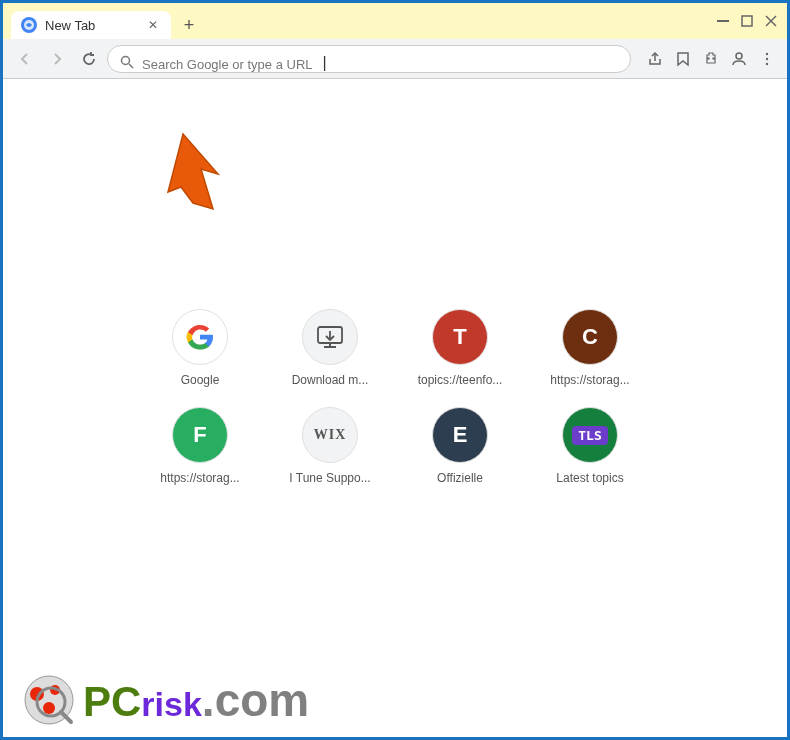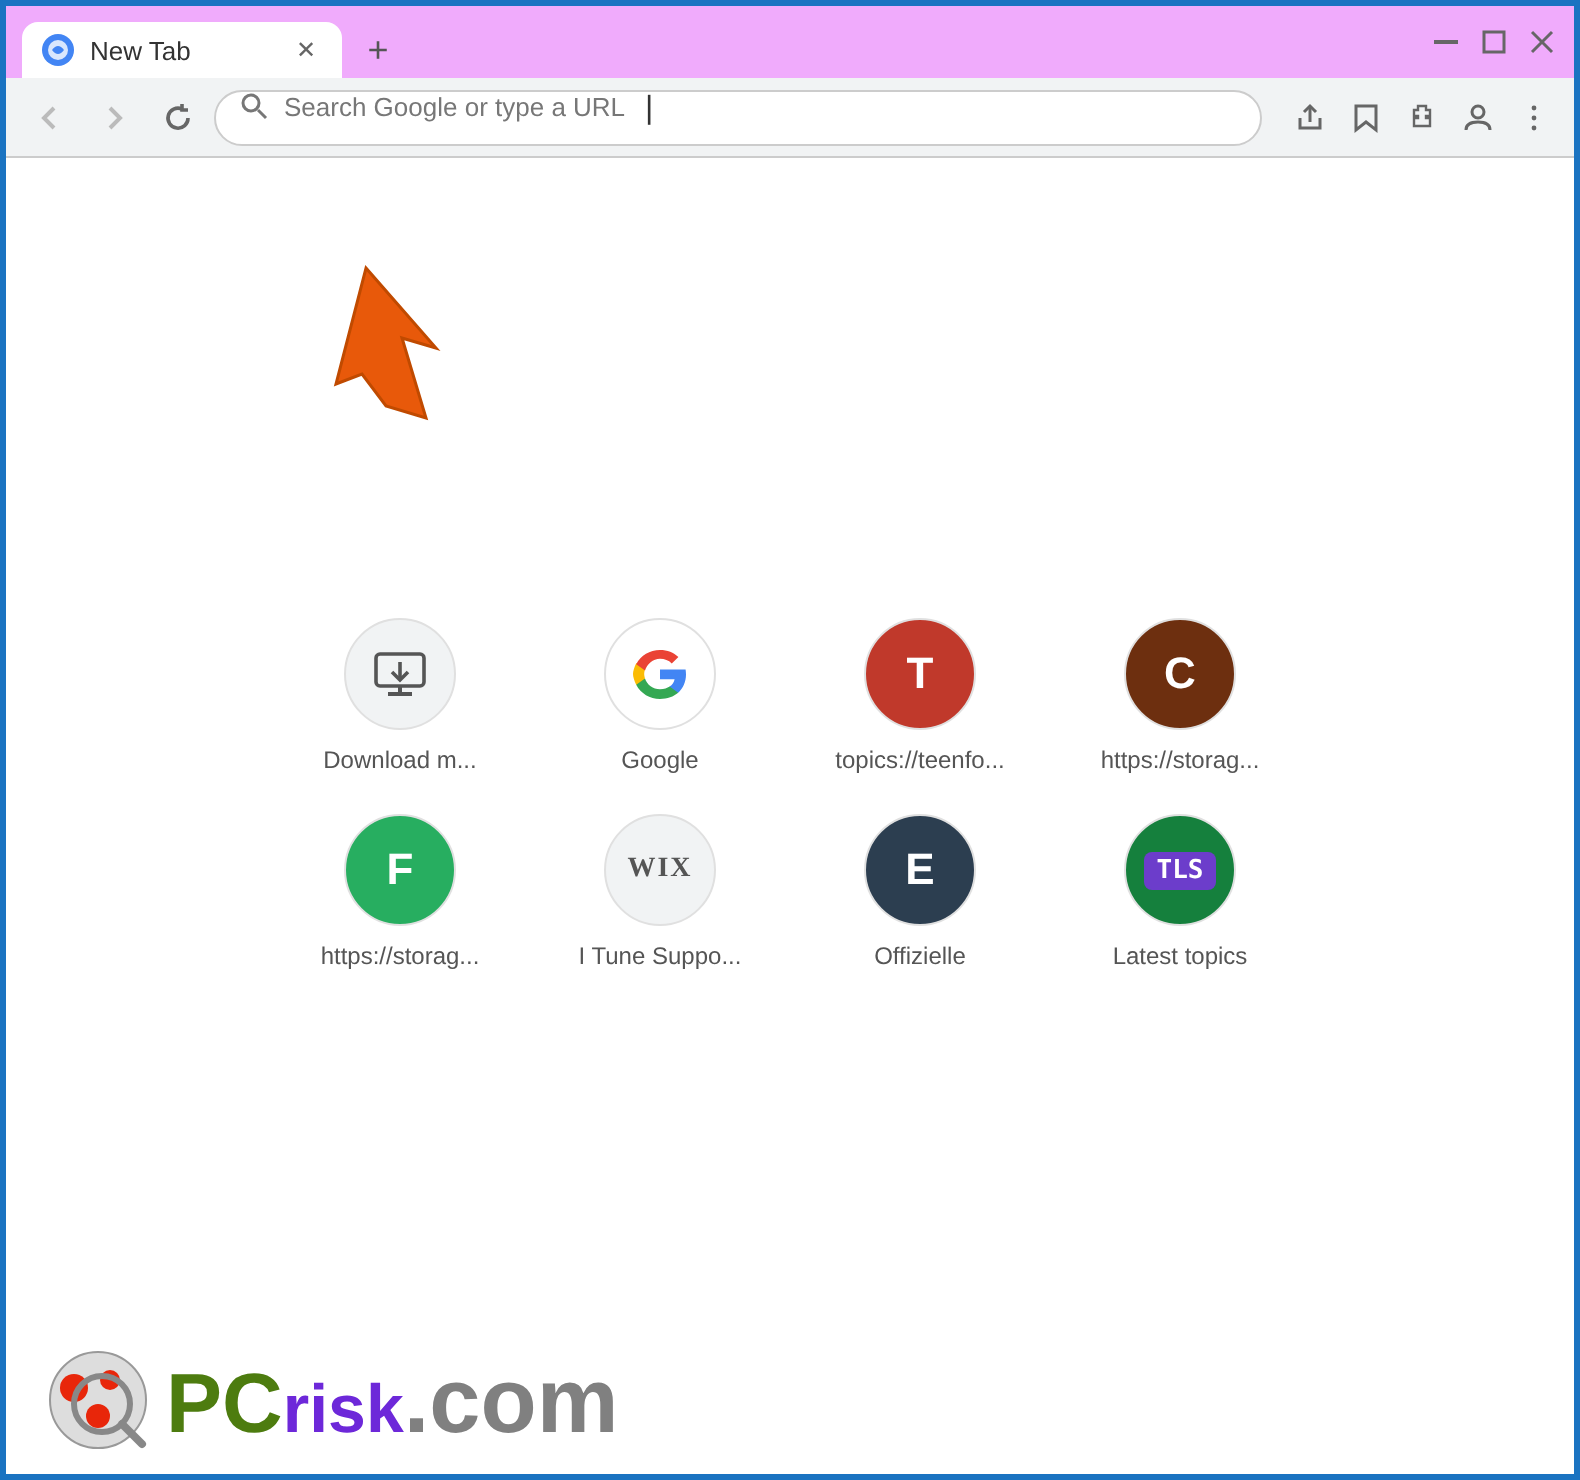--- a/index.html
+++ b/index.html
@@ -17,21 +17,21 @@
       height: 740px;
       border: 3px solid #1a73c1;
       display: flex;
       flex-direction: column;
       background: #dee1e6;
     }
 
     
     .title-bar {
       height: 36px;
-      background: #f0abfc;
+      background: #fef9c3;
       display: flex;
       align-items: center;
       padding: 0 8px;
       position: relative;
     }
 
     .tab-area {
       display: flex;
       align-items: flex-end;
       height: 100%;
@@ -132,21 +132,21 @@
     }
     .nav-btn.disabled { color: #bbb; cursor: default; }
 
     .address-bar {
       flex: 1;
       height: 28px;
       background: #fff;
       border: 1px solid #ccc;
       border-radius: 14px;
       display: flex;
-      align-items: flex-start;
+      align-items: flex-end;
       padding: 0 12px;
       gap: 8px;
       font-size: 13px;
       color: #555;
     }
 
     .address-bar-icons {
       display: flex;
       gap: 4px;
       margin-left: 8px;
@@ -381,45 +381,45 @@
     <div class="arrow-container">
       <svg class="arrow-svg" viewBox="0 0 120 110" xmlns="http://www.w3.org/2000/svg">
 
         <polygon points="20,15 55,55 38,50 50,90 30,84 18,68 5,73" fill="#e8590a" stroke="#c04a00" stroke-width="1.5"></polygon>
       </svg>
     </div>
 
     <div class="shortcuts-grid">
 
       <div class="shortcut-item">
+        <div class="shortcut-icon icon-google">
+          <svg width="30" height="30" viewBox="0 0 30 30">
+            <path d="M28 15.3 C28 14.4 27.9 13.5 27.8 12.7 L15 12.7 L15 17.6 L22.3 17.6 C22 19.2 21.1 20.5 19.8 21.3 L19.8 24.4 L24.1 24.4 C26.5 22.2 28 19 28 15.3 Z" fill="#4285F4"></path>
+            <path d="M15 27.5 C18.7 27.5 21.8 26.3 24.1 24.4 L19.8 21.3 C18.6 22.1 17.1 22.6 15 22.6 C11.5 22.6 8.5 20.3 7.5 17.2 L3.1 17.2 L3.1 20.4 C5.4 24.8 9.9 27.5 15 27.5 Z" fill="#34A853"></path>
+            <path d="M7.5 17.2 C7.2 16.3 7.1 15.4 7.1 15 C7.1 14.6 7.2 13.7 7.5 12.8 L7.5 9.6 L3.1 9.6 C2.1 11.6 1.5 13.7 1.5 15 C1.5 16.3 2.1 18.4 3.1 20.4 Z" fill="#FBBC04"></path>
+            <path d="M15 7.4 C17.3 7.4 19.3 8.2 20.9 9.7 L24.2 6.5 C21.8 4.3 18.7 3 15 3 C9.9 3 5.4 5.7 3.1 10.1 L7.5 13.3 C8.5 10.1 11.5 7.4 15 7.4 Z" fill="#EA4335"></path>
+          </svg>
+        </div>
+        <span class="shortcut-label">Google</span>
+      </div>
+
+      <div class="shortcut-item">
         <div class="shortcut-icon icon-download">
           <svg width="28" height="28" viewBox="0 0 28 28">
               <rect x="2" y="4" width="24" height="16" rx="2" fill="none" stroke="#555" stroke-width="1.8"></rect>
               <line x1="8" y1="24" x2="20" y2="24" stroke="#555" stroke-width="2"></line>
               <line x1="14" y1="20" x2="14" y2="24" stroke="#555" stroke-width="2"></line>
               <polyline points="10,13 14,17 18,13" fill="none" stroke="#555" stroke-width="1.8"></polyline>
               <line x1="14" y1="8" x2="14" y2="17" stroke="#555" stroke-width="1.8"></line>
             </svg>
         </div>
         <span class="shortcut-label">Download m...</span>
       </div>
 
       <div class="shortcut-item">
-        <div class="shortcut-icon icon-google">
-          <svg width="30" height="30" viewBox="0 0 30 30">
-            <path d="M28 15.3 C28 14.4 27.9 13.5 27.8 12.7 L15 12.7 L15 17.6 L22.3 17.6 C22 19.2 21.1 20.5 19.8 21.3 L19.8 24.4 L24.1 24.4 C26.5 22.2 28 19 28 15.3 Z" fill="#4285F4"></path>
-            <path d="M15 27.5 C18.7 27.5 21.8 26.3 24.1 24.4 L19.8 21.3 C18.6 22.1 17.1 22.6 15 22.6 C11.5 22.6 8.5 20.3 7.5 17.2 L3.1 17.2 L3.1 20.4 C5.4 24.8 9.9 27.5 15 27.5 Z" fill="#34A853"></path>
-            <path d="M7.5 17.2 C7.2 16.3 7.1 15.4 7.1 15 C7.1 14.6 7.2 13.7 7.5 12.8 L7.5 9.6 L3.1 9.6 C2.1 11.6 1.5 13.7 1.5 15 C1.5 16.3 2.1 18.4 3.1 20.4 Z" fill="#FBBC04"></path>
-            <path d="M15 7.4 C17.3 7.4 19.3 8.2 20.9 9.7 L24.2 6.5 C21.8 4.3 18.7 3 15 3 C9.9 3 5.4 5.7 3.1 10.1 L7.5 13.3 C8.5 10.1 11.5 7.4 15 7.4 Z" fill="#EA4335"></path>
-          </svg>
-        </div>
-        <span class="shortcut-label">Google</span>
-      </div>
-
-      <div class="shortcut-item">
         <div class="shortcut-icon" style="background:#c0392b;">
           <span style="color:white;font-size:22px;font-weight:bold;">T</span>
         </div>
         <span class="shortcut-label">topics://teenfo...</span>
       </div>
 
       <div class="shortcut-item">
         <div class="shortcut-icon" style="background:#6d2f0f;">
           <span style="color:white;font-size:22px;font-weight:bold;">C</span>
         </div>

